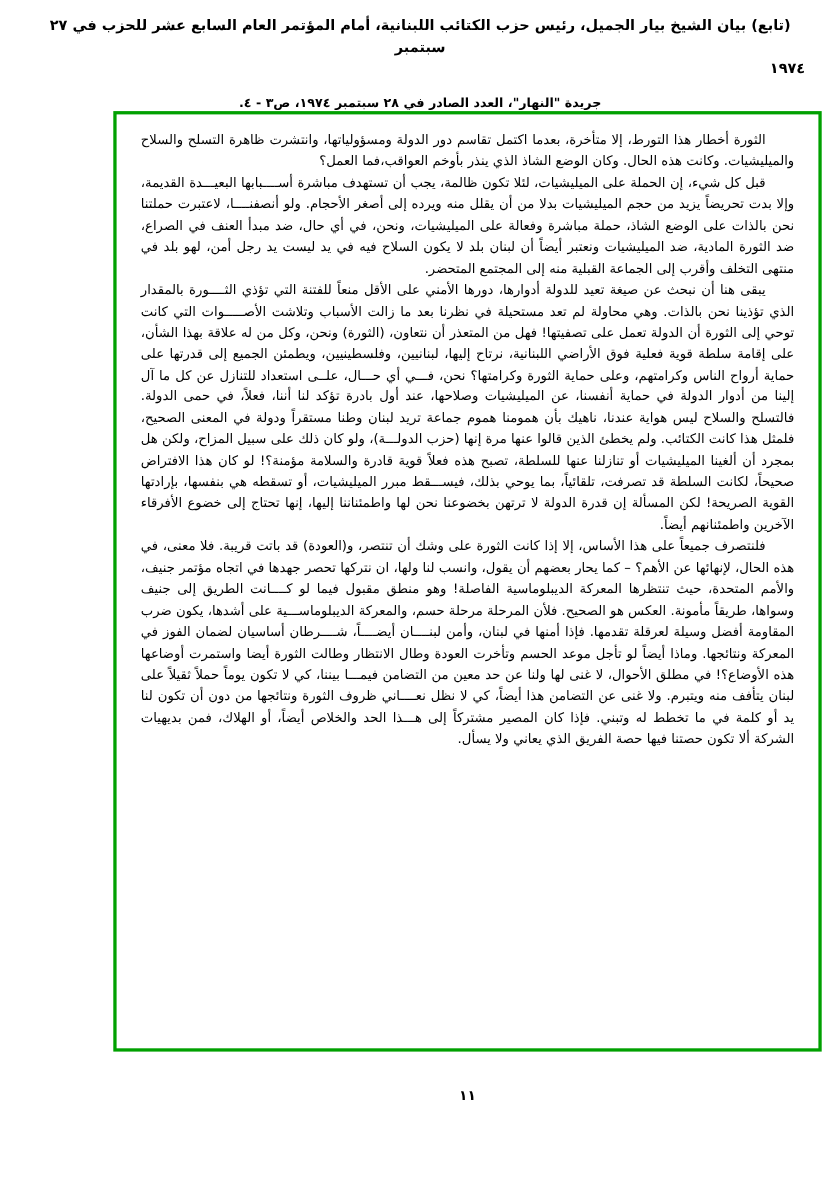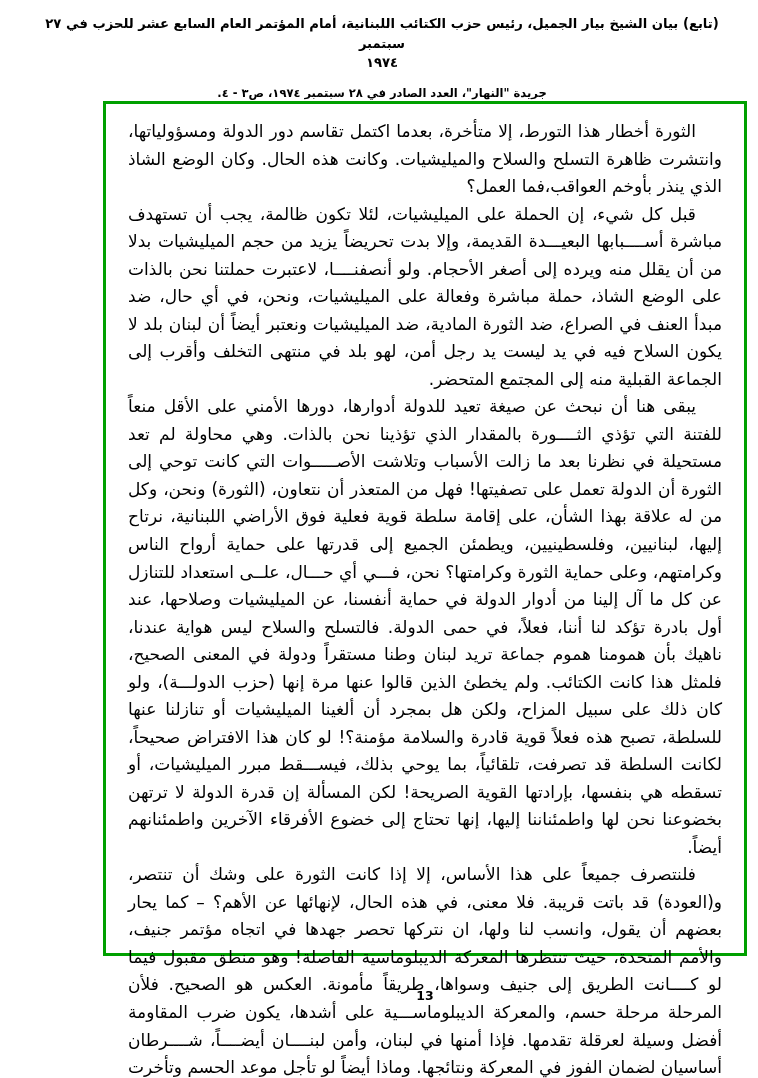--- a/index.html
+++ b/index.html
@@ -32,20 +32,21 @@
     font-weight: bold;
     line-height: 1.55;
     direction: rtl;
     letter-spacing: 0px;
   }
   .header-year {
     font-size: 13.2px;
     font-weight: bold;
     line-height: 1.5;
     margin-top: -2px;
+    text-align: right;
   }
   .header-source {
     font-size: 11.5px;
     font-weight: bold;
     margin-top: 13px;
     direction: rtl;
   }
   .frame {
     position: absolute;
     top: 101px;
@@ -57,21 +58,21 @@
   }
   .content {
     position: absolute;
     top: 118px;
     right: 36px;
     left: 36px;
     direction: rtl;
   }
   p {
     margin: 0 0 0 0;
-    font-size: 17px;
+    font-size: 12px;
     line-height: 1.62;
     text-align: justify;
     text-justify: inter-word;
     text-indent: 26px;
   }
   p.last {
     text-align: justify;
   }
   .page-number {
     position: absolute;
@@ -96,15 +97,15 @@
 
   <div class="frame"></div>
 
   <div class="content">
     <p>الثورة أخطار هذا التورط، إلا متأخرة، بعدما اكتمل تقاسم دور الدولة ومسؤولياتها، وانتشرت ظاهرة التسلح والسلاح والميليشيات. وكانت هذه الحال. وكان الوضع الشاذ الذي ينذر بأوخم العواقب،فما العمل؟</p>
     <p>قبل كل شيء، إن الحملة على الميليشيات، لئلا تكون ظالمة، يجب أن تستهدف مباشرة أســــبابها البعيـــدة القديمة، وإلا بدت تحريضاً يزيد من حجم الميليشيات بدلا من أن يقلل منه ويرده إلى أصغر الأحجام. ولو أنصفنــــا، لاعتبرت حملتنا نحن بالذات على الوضع الشاذ، حملة مباشرة وفعالة على الميليشيات، ونحن، في أي حال، ضد مبدأ العنف في الصراع، ضد الثورة المادية، ضد الميليشيات ونعتبر أيضاً أن لبنان بلد لا يكون السلاح فيه في يد ليست يد رجل أمن، لهو بلد في منتهى التخلف وأقرب إلى الجماعة القبلية منه إلى المجتمع المتحضر.</p>
     <p>يبقى هنا أن نبحث عن صيغة تعيد للدولة أدوارها، دورها الأمني على الأقل منعاً للفتنة التي تؤذي الثــــورة بالمقدار الذي تؤذينا نحن بالذات. وهي محاولة لم تعد مستحيلة في نظرنا بعد ما زالت الأسباب وتلاشت الأصـــــوات التي كانت توحي إلى الثورة أن الدولة تعمل على تصفيتها! فهل من المتعذر أن نتعاون، (الثورة) ونحن، وكل من له علاقة بهذا الشأن، على إقامة سلطة قوية فعلية فوق الأراضي اللبنانية، نرتاح إليها، لبنانيين، وفلسطينيين، ويطمئن الجميع إلى قدرتها على حماية أرواح الناس وكرامتهم، وعلى حماية الثورة وكرامتها؟ نحن، فـــي أي حـــال، علــى استعداد للتنازل عن كل ما آل إلينا من أدوار الدولة في حماية أنفسنا، عن الميليشيات وصلاحها، عند أول بادرة تؤكد لنا أننا، فعلاً، في حمى الدولة. فالتسلح والسلاح ليس هواية عندنا، ناهيك بأن همومنا هموم جماعة تريد لبنان وطنا مستقراً ودولة في المعنى الصحيح، فلمثل هذا كانت الكتائب. ولم يخطئ الذين قالوا عنها مرة إنها (حزب الدولـــة)، ولو كان ذلك على سبيل المزاح، ولكن هل بمجرد أن ألغينا الميليشيات أو تنازلنا عنها للسلطة، تصبح هذه فعلاً قوية قادرة والسلامة مؤمنة؟! لو كان هذا الافتراض صحيحاً، لكانت السلطة قد تصرفت، تلقائياً، بما يوحي بذلك، فيســـقط مبرر الميليشيات، أو تسقطه هي بنفسها، بإرادتها القوية الصريحة! لكن المسألة إن قدرة الدولة لا ترتهن بخضوعنا نحن لها واطمئناننا إليها، إنها تحتاج إلى خضوع الأفرقاء الآخرين واطمئنانهم أيضاً.</p>
     <p>فلنتصرف جميعاً على هذا الأساس، إلا إذا كانت الثورة على وشك أن تنتصر، و(العودة) قد باتت قريبة. فلا معنى، في هذه الحال، لإنهائها عن الأهم؟ – كما يحار بعضهم أن يقول، وانسب لنا ولها، ان نتركها تحصر جهدها في اتجاه مؤتمر جنيف، والأمم المتحدة، حيث تنتظرها المعركة الديبلوماسية الفاصلة! وهو منطق مقبول فيما لو كــــانت الطريق إلى جنيف وسواها، طريقاً مأمونة. العكس هو الصحيح. فلأن المرحلة مرحلة حسم، والمعركة الديبلوماســـية على أشدها، يكون ضرب المقاومة أفضل وسيلة لعرقلة تقدمها. فإذا أمنها في لبنان، وأمن لبنــــان أيضــــاً، شــــرطان أساسيان لضمان الفوز في المعركة ونتائجها. وماذا أيضاً لو تأجل موعد الحسم وتأخرت العودة وطال الانتظار وطالت الثورة أيضا واستمرت أوضاعها هذه الأوضاع؟! في مطلق الأحوال، لا غنى لها ولنا عن حد معين من التضامن فيمـــا بيننا، كي لا تكون يوماً حملاً ثقيلاً على لبنان يتأفف منه ويتبرم. ولا غنى عن التضامن هذا أيضاً، كي لا نظل نعــــاني ظروف الثورة ونتائجها من دون أن تكون لنا يد أو كلمة في ما تخطط له وتبني. فإذا كان المصير مشتركاً إلى هـــذا الحد والخلاص أيضاً، أو الهلاك، فمن بديهيات الشركة ألا تكون حصتنا فيها حصة الفريق الذي يعاني ولا يسأل.</p>
   </div>
 
-  <div class="page-number">13</div>
+  <div class="page-number">١١</div>
 
 </div>
 
 </body></html>

